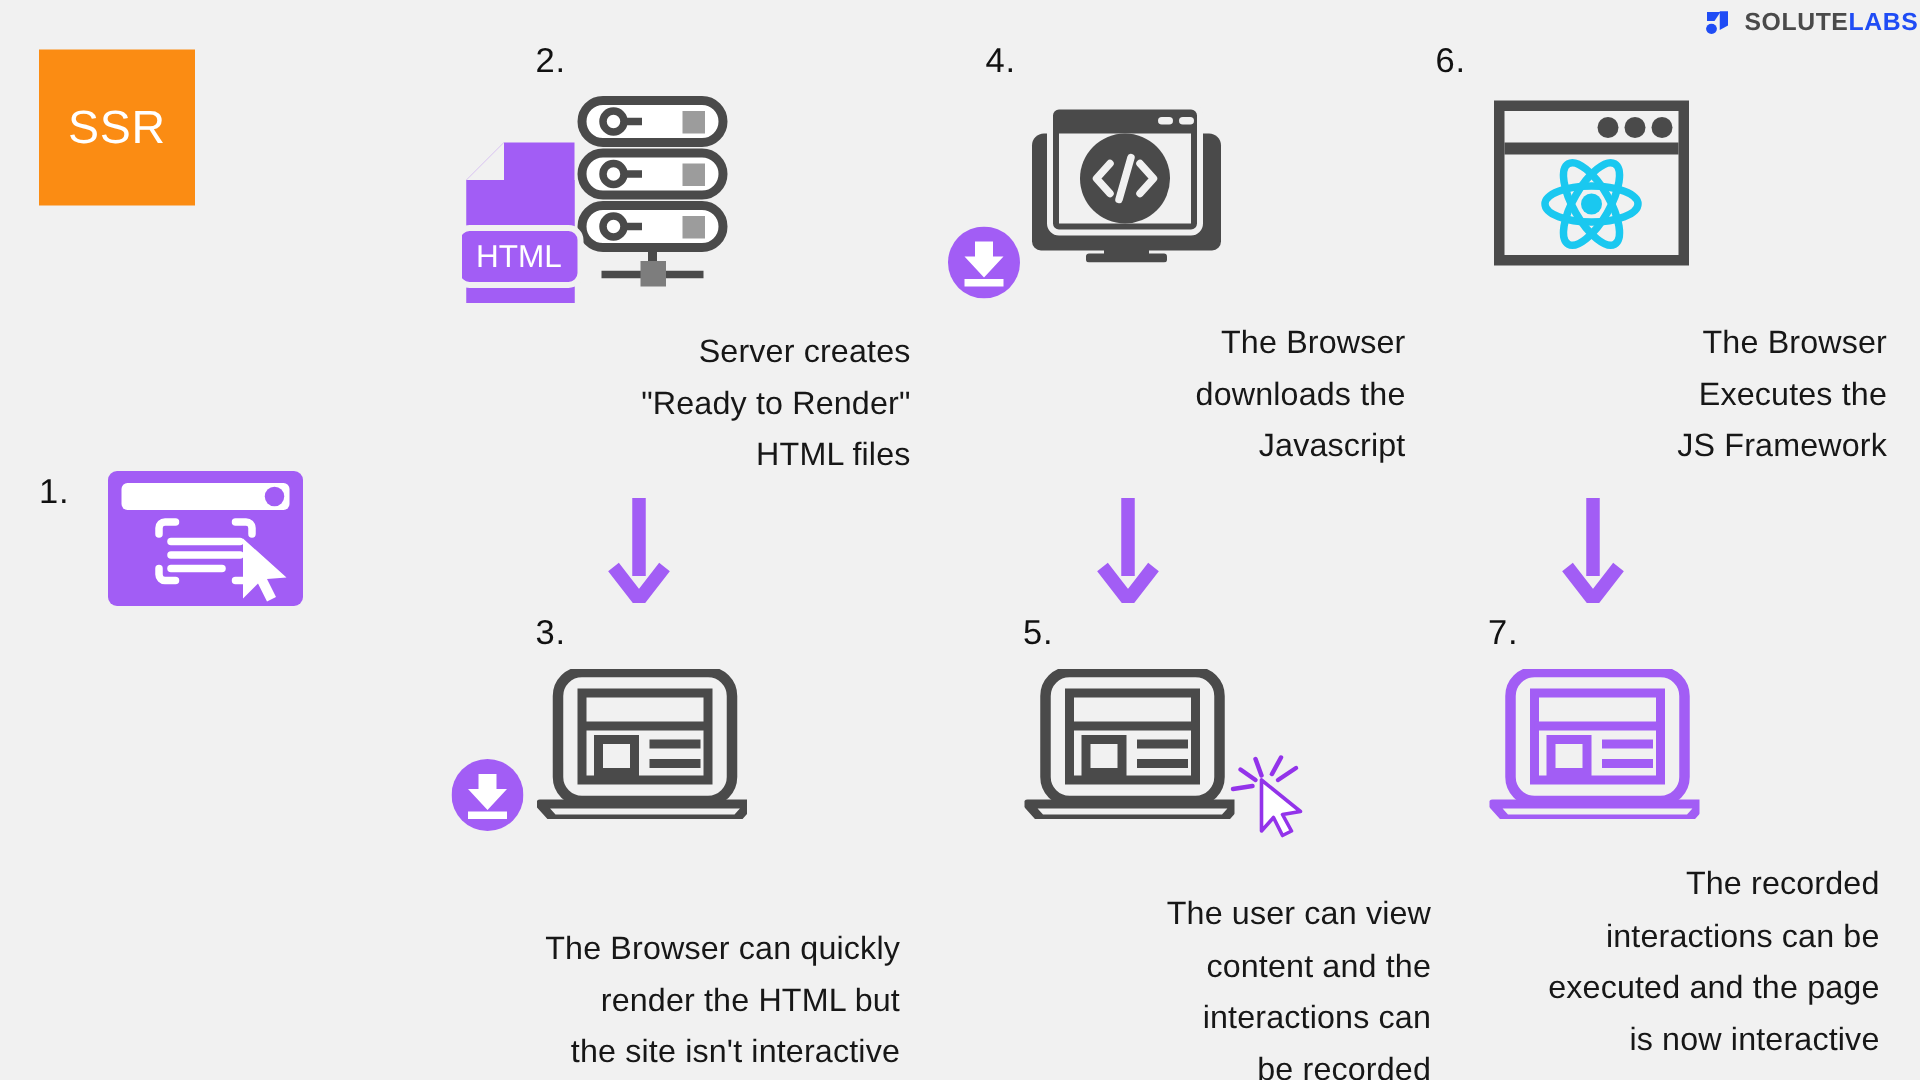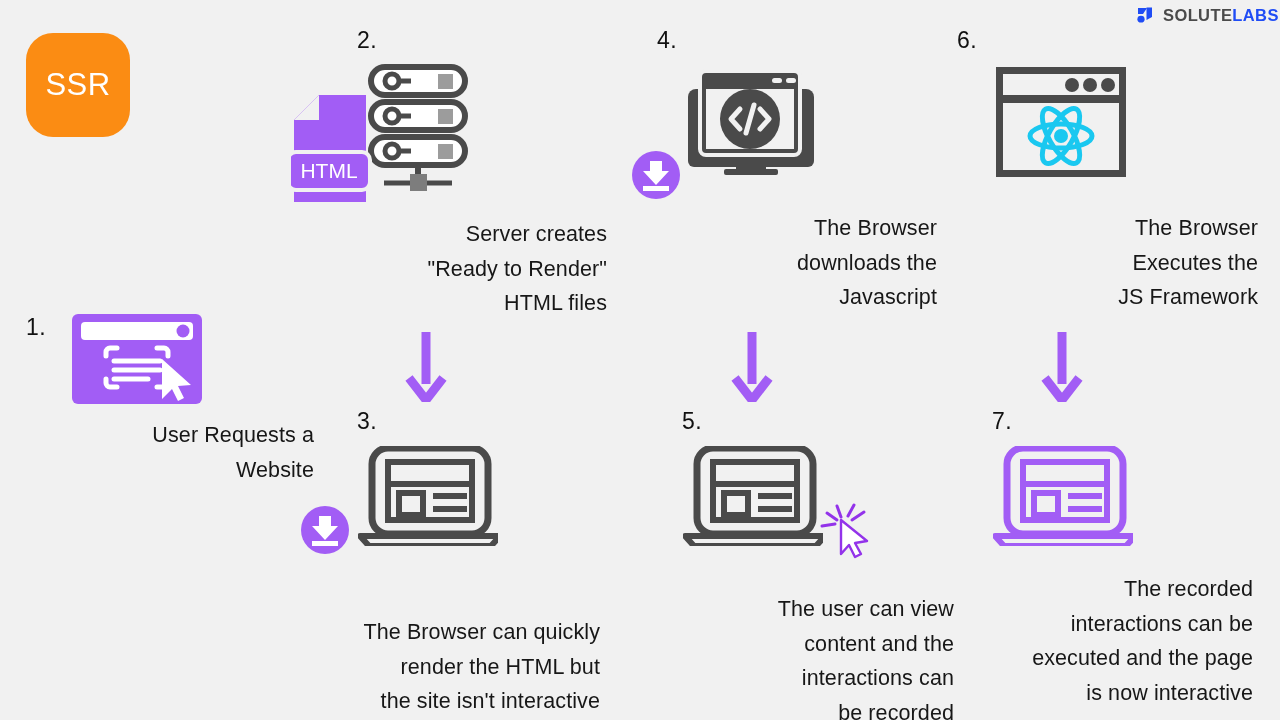--- a/index.html
+++ b/index.html
@@ -17,21 +17,21 @@
   
   #brand-logo{left:1134px;top:4px;display:flex;align-items:center;gap:7px;}
   #brand-logo .mark{width:22px;height:22px;position:relative;}
   #brand-logo .wordmark{font-size:16.5px;letter-spacing:.4px;font-weight:600;white-space:nowrap;}
   #brand-logo .w1{color:#4a4a4a;}
   #brand-logo .w2{color:#1f4cf5;}
 
   
   #ssr-badge{
     left:26px;top:33px;width:104px;height:104px;
-    background:#fb8c13;display:flex;align-items:center;justify-content:center;border-radius:27px;
+    background:#fb8c13;display:flex;align-items:center;justify-content:center;
   }
   #ssr-badge span{color:#ffffff;font-size:31px;letter-spacing:.5px;}
 
   
   .step-num{font-size:23px;color:#111;letter-spacing:.5px;}
 
   
   .caption{font-size:21.5px;line-height:34.5px;color:#171717;white-space:pre-line;letter-spacing:.1px;text-align:right;}
 
   
@@ -73,25 +73,23 @@
         <path d="M97 43 v-4 a4 4 0 0 0 -4 -4 h-7"></path>
         <path d="M35 66 v4 a4 4 0 0 0 4 4 h7"></path>
         <path d="M97 66 v4 a4 4 0 0 1 -4 4 h-7"></path>
         <path d="M43 48 h46"></path>
         <path d="M43 57 h46"></path>
         <path d="M43 66 h34"></path>
       </g>
       <path d="M91 46 L91 86 L101 76 L107 88 L113 85 L107 73 L120 72 Z" fill="#ffffff"></path>
     </svg>
   </div>
-  <div class="abs caption" style="left:64px;top:418px;width:250px;">User Requests a
-Website</div>
 
   <div class="abs step-num" style="left:357px;top:27px;">2.</div>
-  <div class="abs" style="left:291px;top:62px;">
+  <div class="abs" style="left:308px;top:62px;">
     <svg class="icon" width="180" height="150" viewBox="0 0 180 150">
 
       <g>
         <rect x="80" y="5" width="94" height="28" rx="14" fill="#ffffff" stroke="#4a4a4a" stroke-width="6"></rect>
         <circle cx="101" cy="19" r="7" fill="none" stroke="#4a4a4a" stroke-width="5"></circle>
         <path d="M108 19 h12" stroke="#4a4a4a" stroke-width="5" stroke-linecap="butt"></path>
         <rect x="147" y="12" width="15" height="15" fill="#9c9c9c"></rect>
       </g>
       <g>
         <rect x="80" y="40" width="94" height="28" rx="14" fill="#ffffff" stroke="#4a4a4a" stroke-width="6"></rect>

